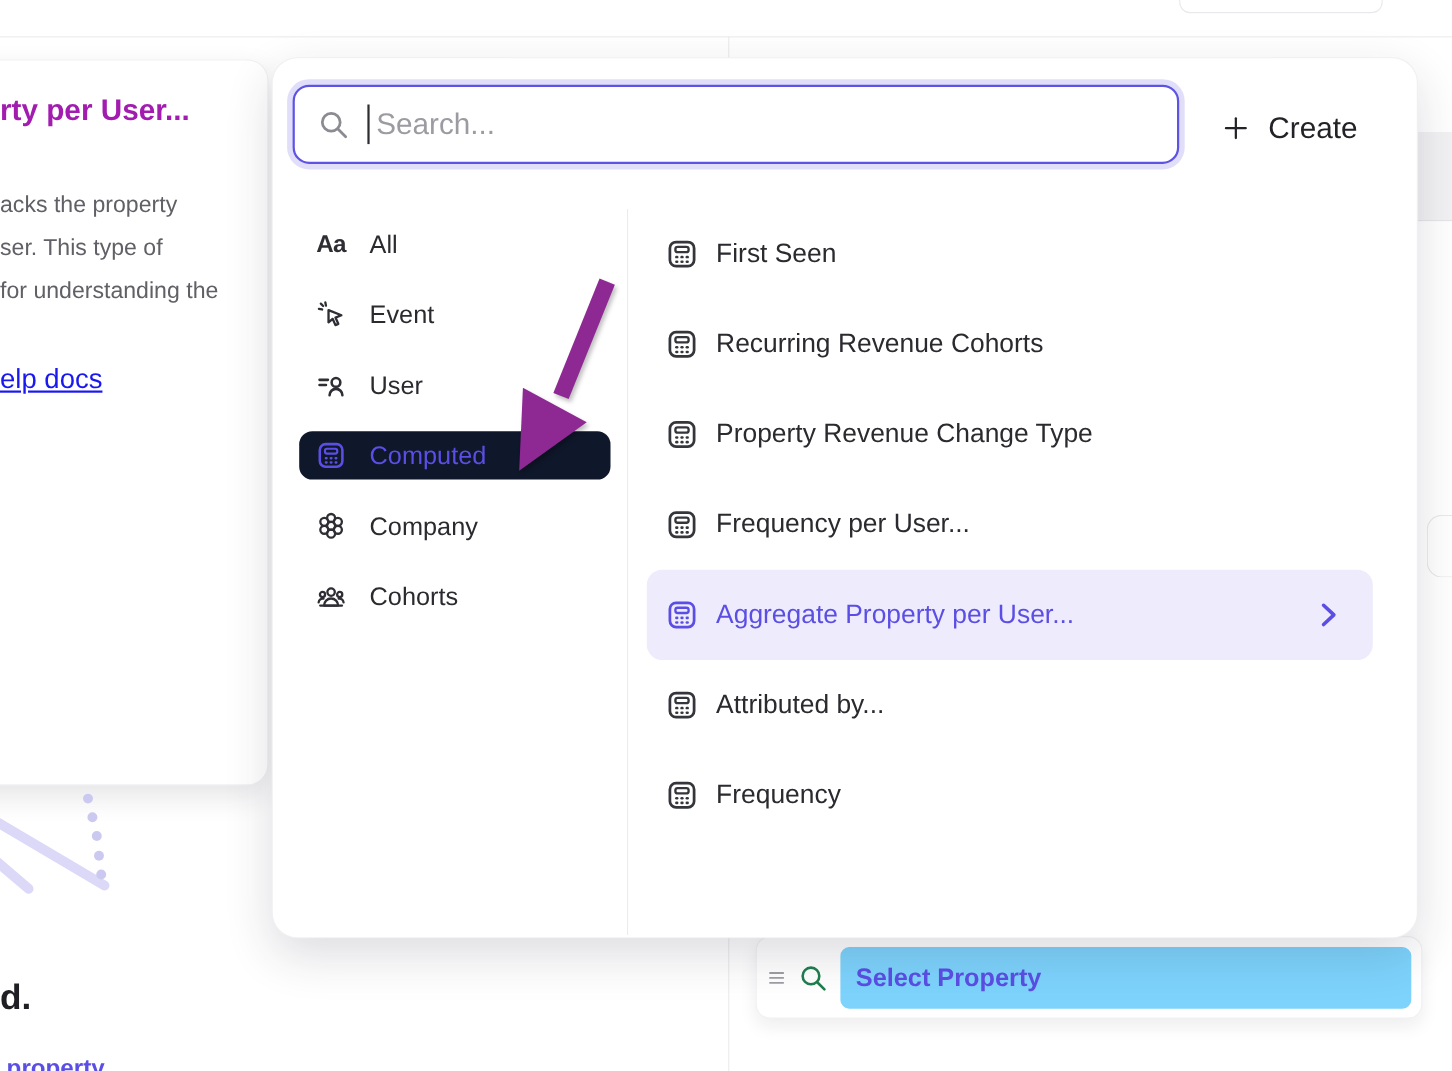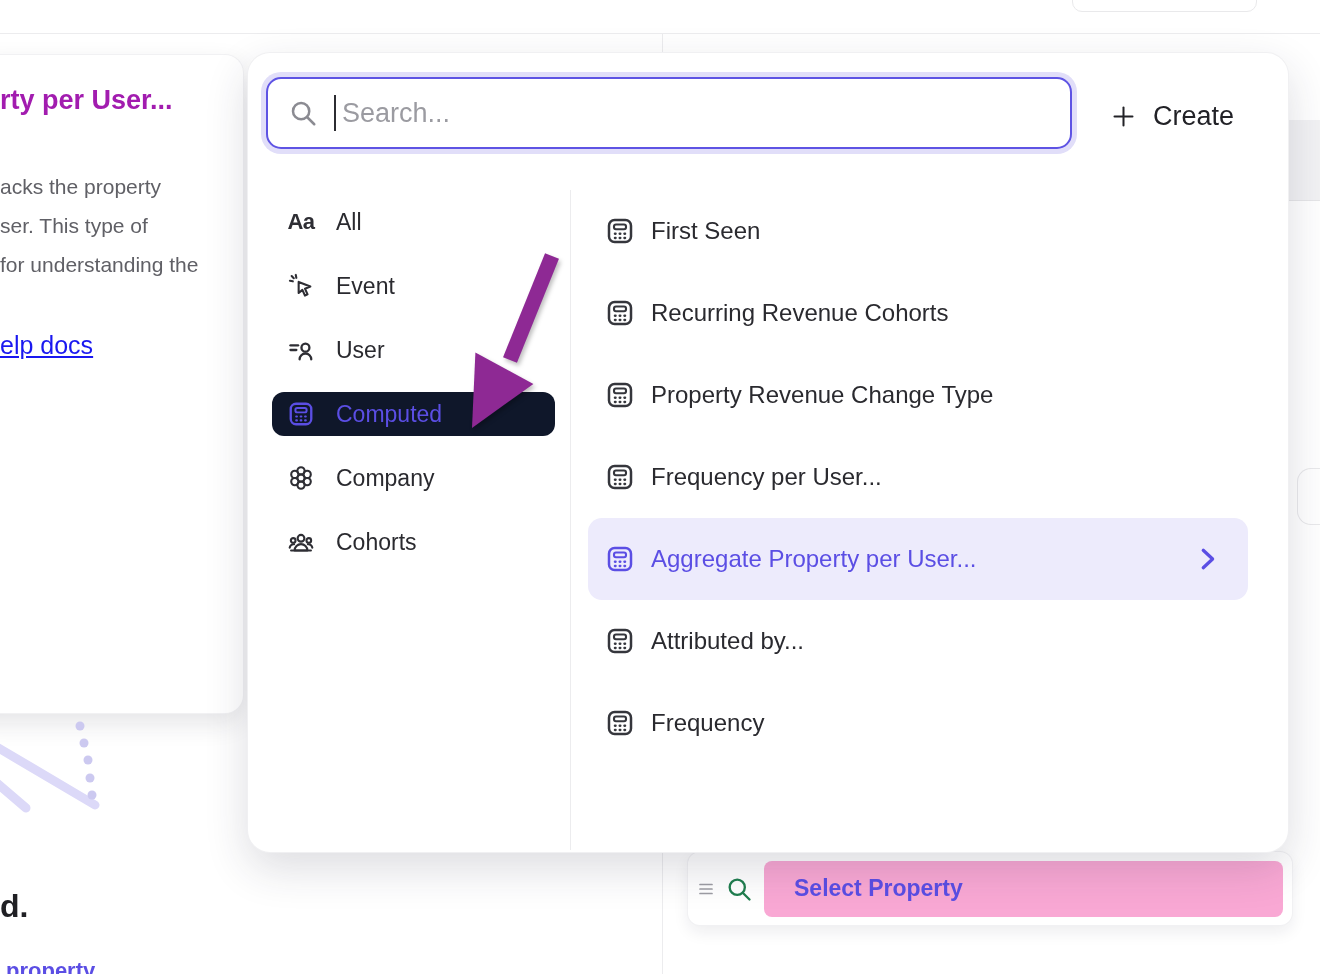--- a/index.html
+++ b/index.html
@@ -23,22 +23,22 @@
   .tt-title{position:absolute;left:34px;top:30px;font-size:27px;font-weight:700;color:#a21caf;white-space:nowrap;}
   .tt-body{position:absolute;left:34px;top:112px;font-size:21px;line-height:39px;color:#606066;white-space:nowrap;}
   .tt-link{position:absolute;left:34px;top:276px;font-size:25px;color:#1a18f0;text-decoration:underline;cursor:pointer;}
   .deco-svg{position:absolute;left:0;top:712px;}
   
   .select-card{position:absolute;left:688px;top:852px;width:604px;height:73px;background:#fff;border-radius:12px;
     box-shadow:0 0 0 1px #f1f1f3,0 7px 16px rgba(30,30,50,.08);
     display:flex;align-items:center;padding:0 9px;box-sizing:border-box;}
   .menu-handle{width:20px;height:20px;color:#9d9da3;cursor:grab;flex:none;display:flex;align-items:center;}
   .green-search{width:28px;height:28px;color:#1f7e4e;margin-left:8px;flex:none;display:flex;align-items:center;}
-  .select-pill{flex:1;margin-left:11px;height:56px;background:#f9a8d4;border-radius:8px;display:flex;align-items:center;
-    padding-left:30px;color:#5b4ee4;font-size:23px;font-weight:600;cursor:pointer;}
+  .select-pill{flex:1;margin-left:11px;height:56px;background:#7dd3fc;border-radius:8px;display:flex;align-items:center;
+    padding-left:14px;color:#5b4ee4;font-size:23px;font-weight:600;cursor:pointer;}
   
   .modal{position:absolute;left:248px;top:53px;width:1040px;height:799px;background:#fff;border-radius:22px;
     box-shadow:0 0 0 1px #f0f0f2,0 16px 44px rgba(35,35,60,.16);z-index:10;}
   .search-wrap{position:absolute;left:18px;top:24px;width:806px;height:72px;background:#fff;
     border:2px solid #5e53e4;border-radius:15px;box-shadow:0 0 0 5px #e1def9;
     display:flex;align-items:center;padding-left:20px;box-sizing:border-box;}
   .sicon{width:30px;height:30px;color:#8b8b92;flex:none;display:flex;align-items:center;}
   .caret{width:2px;height:36px;background:#2c2c31;margin-left:16px;flex:none;}
   input.search{border:none;outline:none;flex:1;margin-left:4px;font-size:27px;color:#2c2c31;
     font-family:"Liberation Sans",sans-serif;background:transparent;}

